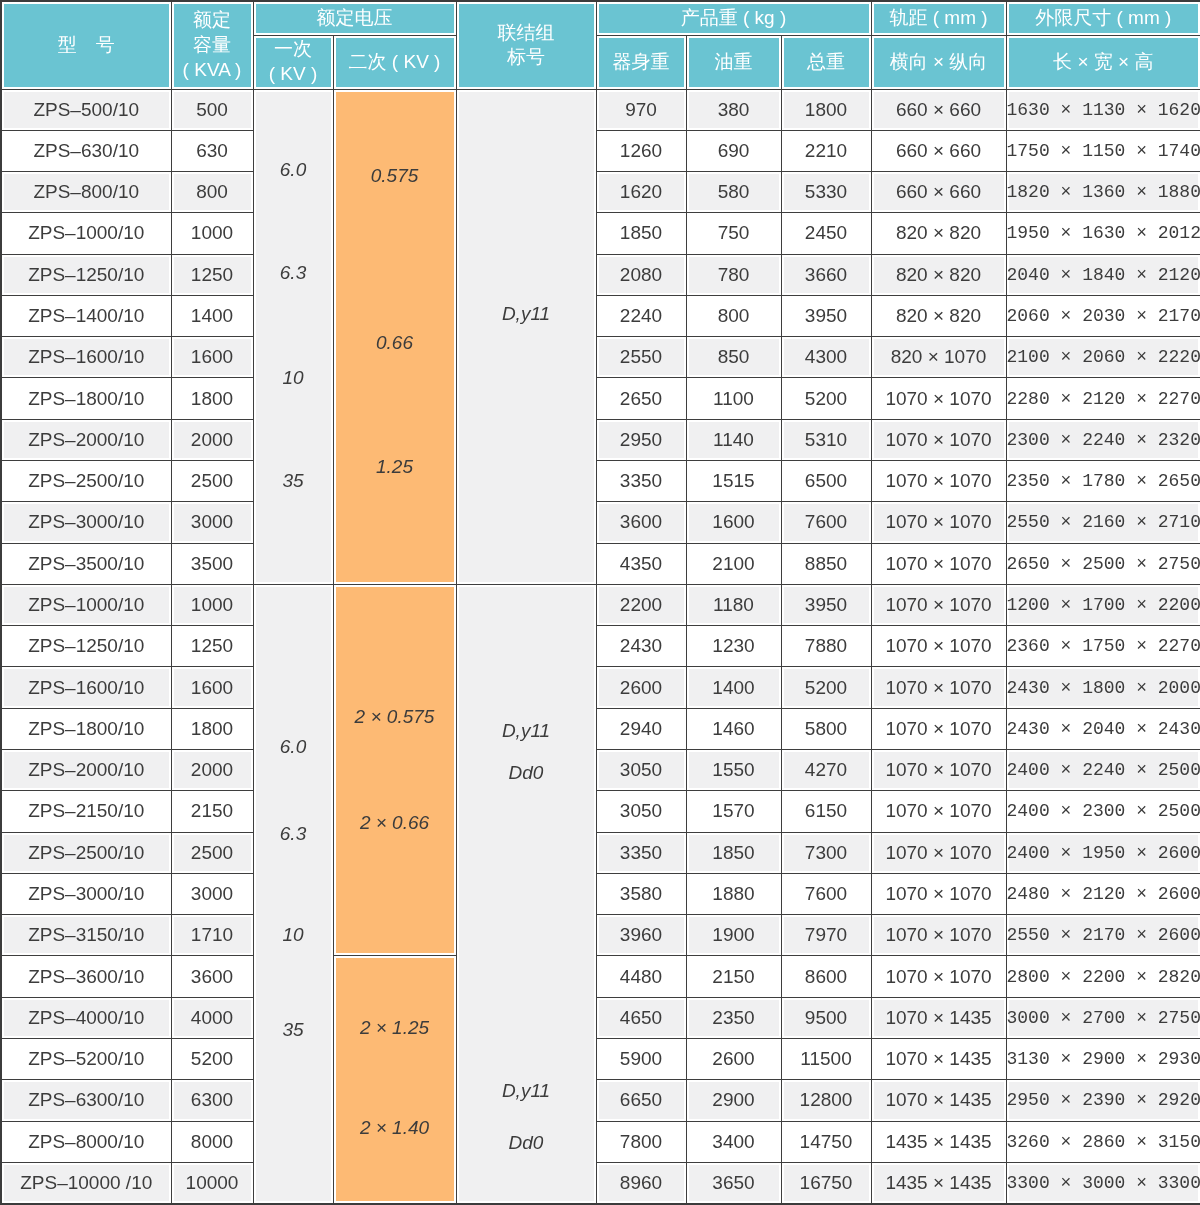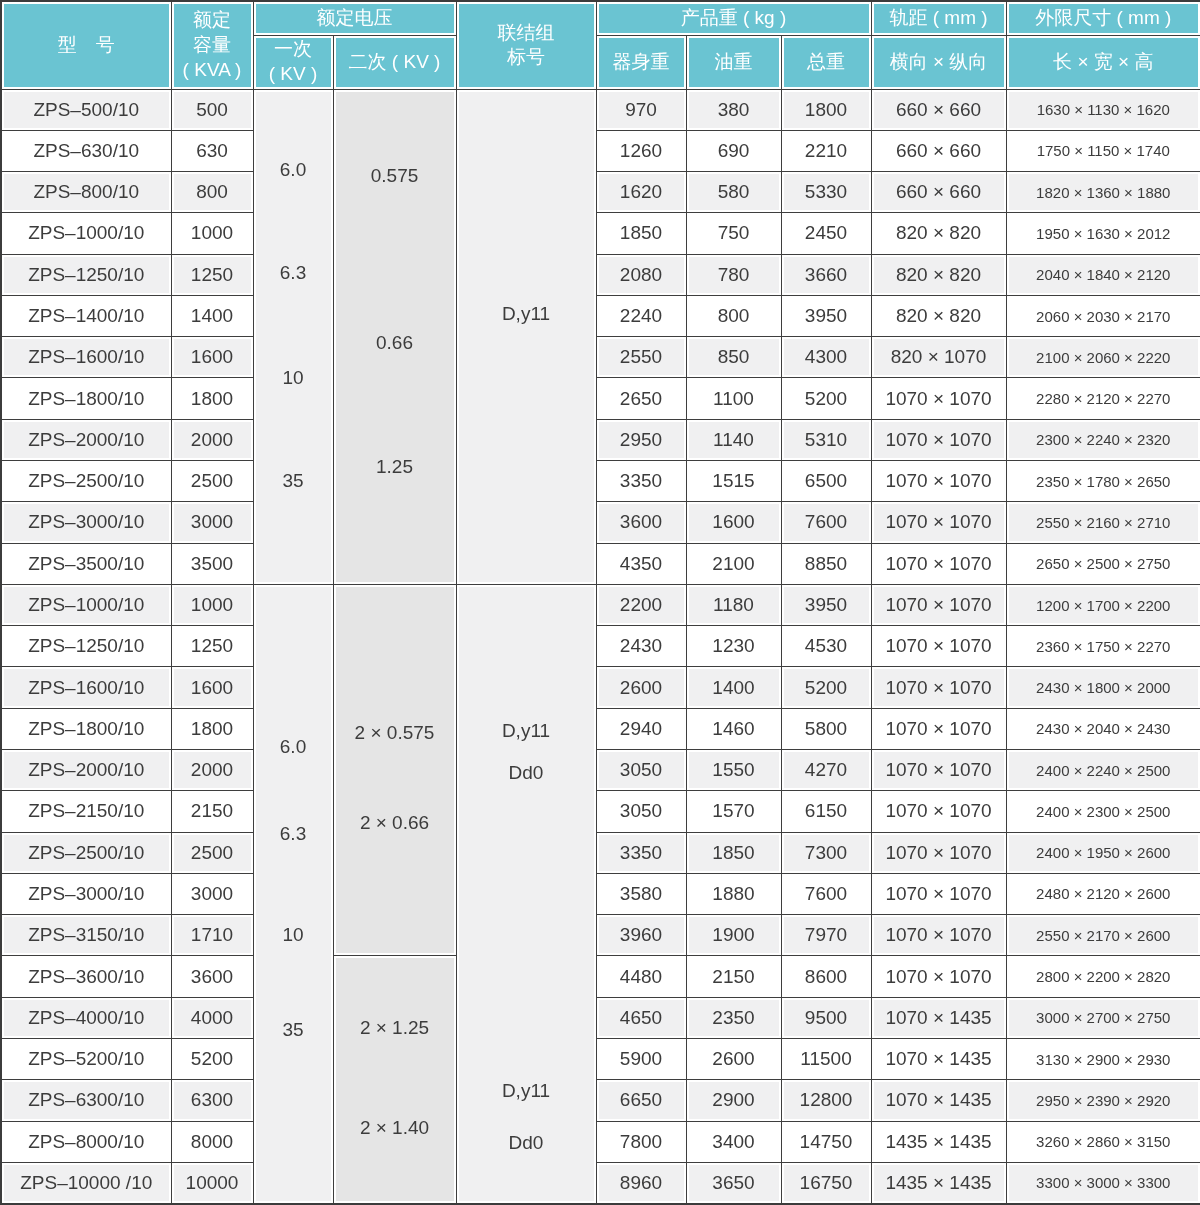--- a/index.html
+++ b/index.html
@@ -18,25 +18,25 @@
   }
   thead th{
     background:#6ac4d2;color:#ffffff;
     font-size:19px;font-weight:400;line-height:1.3;
   }
   thead tr.h1{height:34px;}
   thead tr.h2{height:54px;margin-top:6px;}
   tbody tr{height:41px;}
   tbody td{color:#3c3c3c;font-size:19px;background:#ffffff;}
   tbody tr:nth-child(odd) td.s{background:#f0f0f1;}
-  td.dims{font-size:15px;}
+  td.dims{font-size:18px;font-family:Liberation Mono, monospace;}
   
-  td.mc{position:relative;padding:8px;}
+  td.mc{position:relative;padding:8px;font-style:italic;}
   td.mgray{background:#f0f0f1;}
-  td.mwhite{background:#e5e5e5;}
+  td.mwhite{background:#fdba74;}
   .fv{
     position:absolute;left:0;right:0;
     transform:translateY(-50%);
     text-align:center;font-size:19px;color:#3c3c3c;
   }
   .hline{display:block;}
 </style>
 </head>
 <body>
 
@@ -209,41 +209,41 @@
     <tr>
       <td class="s">ZPS–1000/10</td>
       <td class="s">1000</td>
       <td class="mc mgray" rowspan="15">
         <div class="fv" style="top:162px">6.0</div>
         <div class="fv" style="top:249px">6.3</div>
         <div class="fv" style="top:350px">10</div>
         <div class="fv" style="top:445px">35</div>
       </td>
       <td class="mc mwhite" rowspan="9">
-        <div class="fv" style="top:148px">2 × 0.575</div>
+        <div class="fv" style="top:132px">2 × 0.575</div>
         <div class="fv" style="top:238px">2 × 0.66</div>
       </td>
       <td class="mc mgray" rowspan="15">
         <div class="fv" style="top:146px">D,y11</div>
         <div class="fv" style="top:188px">Dd0</div>
         <div class="fv" style="top:506px">D,y11</div>
         <div class="fv" style="top:558px">Dd0</div>
       </td>
       <td class="s">2200</td>
       <td class="s">1180</td>
       <td class="s">3950</td>
       <td class="s">1070 × 1070</td>
       <td class="s dims">1200 × 1700 × 2200</td>
     </tr>
     <tr>
       <td class="s">ZPS–1250/10</td>
       <td class="s">1250</td>
       <td class="s">2430</td>
       <td class="s">1230</td>
-      <td class="s">4530</td>
+      <td class="s">7880</td>
       <td class="s">1070 × 1070</td>
       <td class="s dims">2360 × 1750 × 2270</td>
     </tr>
     <tr>
       <td class="s">ZPS–1600/10</td>
       <td class="s">1600</td>
       <td class="s">2600</td>
       <td class="s">1400</td>
       <td class="s">5200</td>
       <td class="s">1070 × 1070</td>

